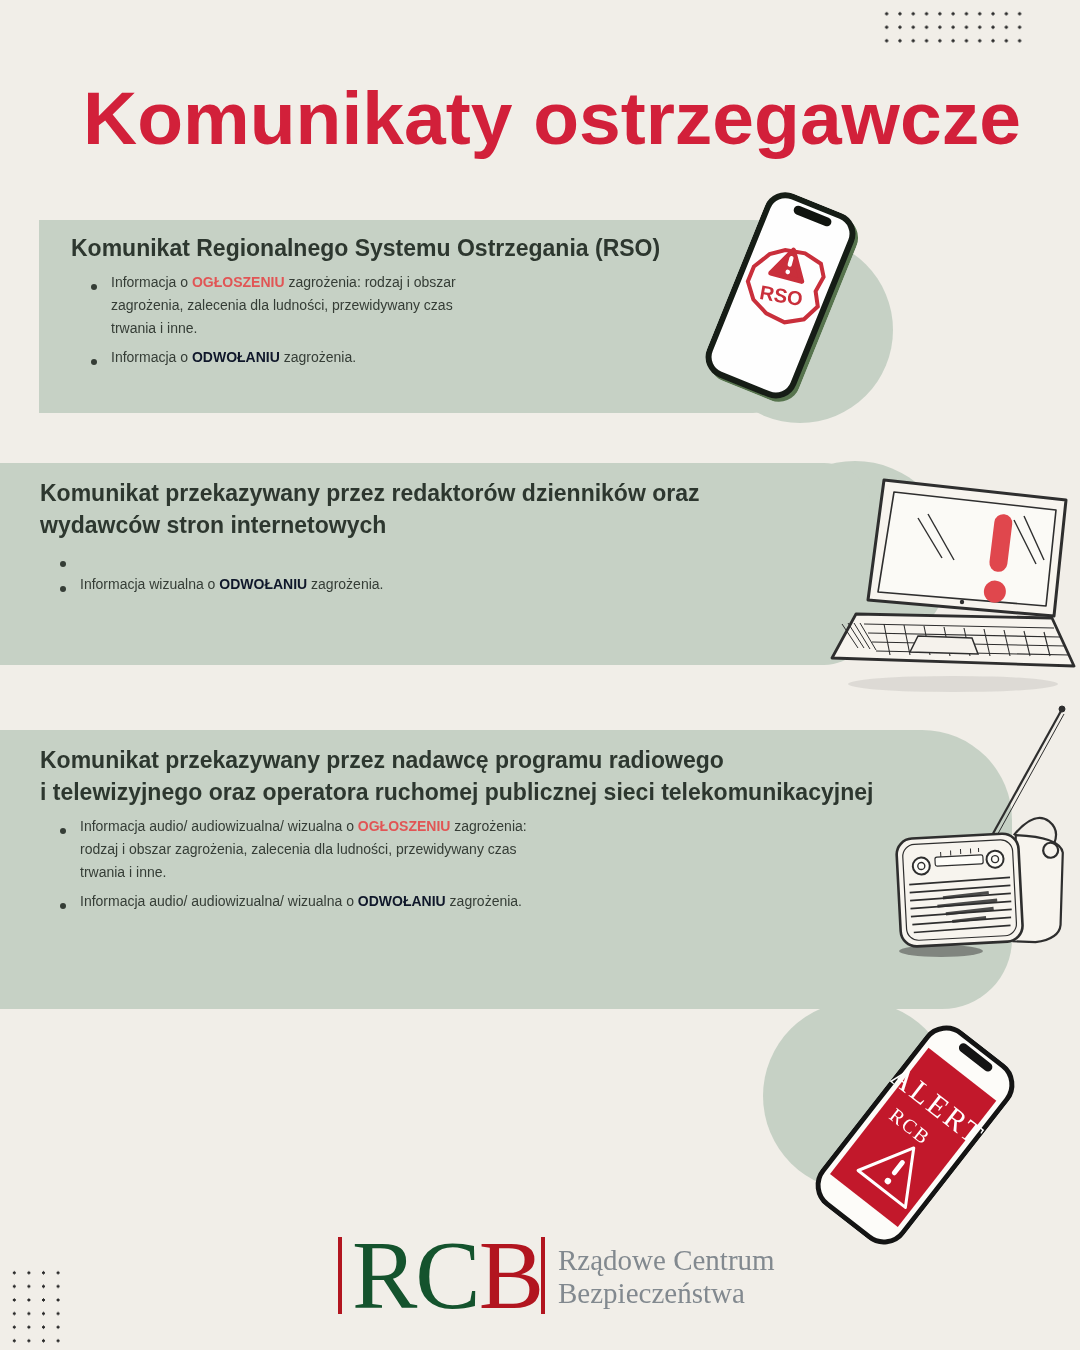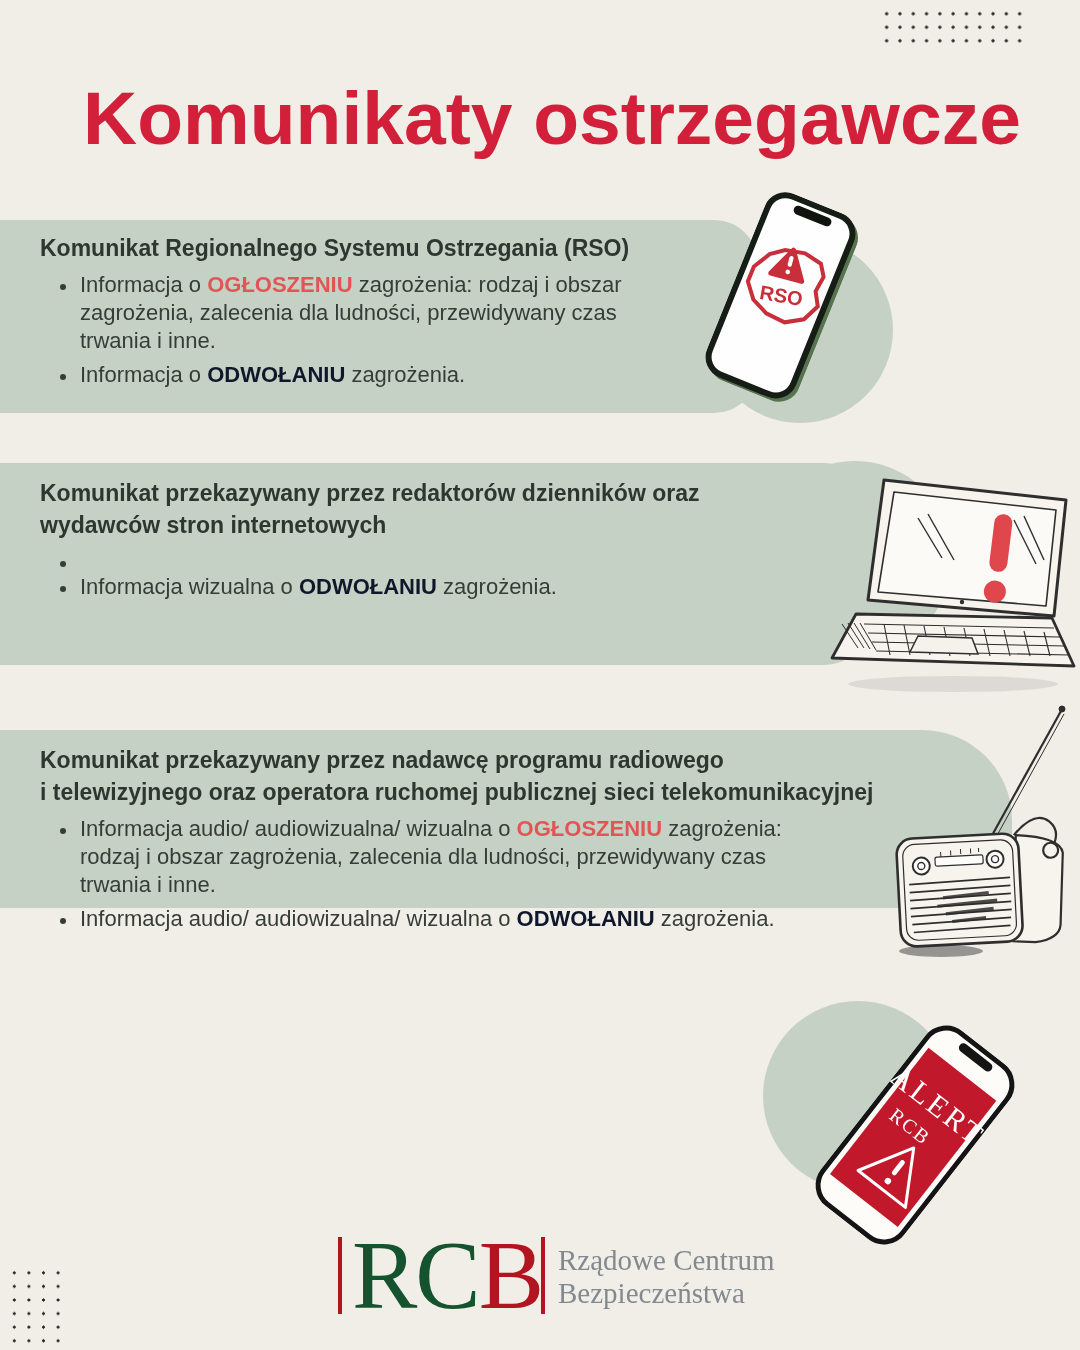--- a/index.html
+++ b/index.html
@@ -21,40 +21,40 @@
     position:absolute;left:0;top:58px;width:100%;margin:12px;
     text-align:center;font-size:75px;line-height:96px;font-weight:bold;
     letter-spacing:0;color:#d2203a;
   }
 
   
   .band{
     position:absolute;left:0;background:#c6d1c5;box-sizing:border-box;
     color:#353d36;
   }
-  .band-1{top:220px;width:758px;height:193px;border-radius:0 44px 44px 0;padding:12px 10px 0 40px;}
+  .band-1{top:220px;width:758px;height:193px;border-radius:0 44px 44px 0;padding:12px 10px 0 32px;margin-left:39px;}
   .band-2{top:463px;width:872px;height:202px;border-radius:0 48px 48px 0;padding:14px 10px 17px 40px;}
-  .band-3{top:730px;width:1012px;height:178px;border-radius:0 90px 70px 0;padding:14px 10px 0 40px;}
+  .band-3{top:730px;width:1012px;height:279px;border-radius:0 90px 70px 0;padding:14px 10px 0 40px;}
   .band-4{top:1013px;width:862px;height:164px;border-radius:0 44px 44px 0;padding:16px 10px 0 40px;}
   .blob{position:absolute;border-radius:50%;background:#c6d1c5;}
   .blob-1{left:707px;top:237px;width:186px;height:186px;}
   .blob-2{left:758px;top:461px;width:194px;height:194px;}
   .blob-4{left:763px;top:1001px;width:190px;height:190px;}
 
   .band h2{
     margin:0 0 7px 0;font-size:23px;line-height:32px;font-weight:bold;
     color:#2d372f;white-space:pre-line;
   }
   .band ul{list-style:none;margin:0;padding:0 0 0 20px;}
   .band li{display:flex;align-items:flex-start;margin:0 0 6px 0;}
   .band li .dot{
     flex:0 0 auto;width:6px;height:6px;border-radius:50%;
     background:#353d36;margin:13px 14px 0 0;
   }
-  .band li .txt{font-size:22px;line-height:28px;white-space:pre-line;}
+  .band li .txt{font-size:14px;line-height:23px;white-space:pre-line;}
   .accent-red{color:#e15555;font-weight:bold;}
   .accent-green{color:#0f172a;font-weight:bold;}
 
   .illus{position:absolute;}
   #phone-rso{left:732px;top:197px;transform:rotate(22deg);transform-origin:50% 50%;}
   #laptop{left:818px;top:466px;}
   #radio{left:885px;top:697px;}
   #phone-alert{left:862px;top:1024px;transform:rotate(38deg);transform-origin:50% 50%;}
 
   

